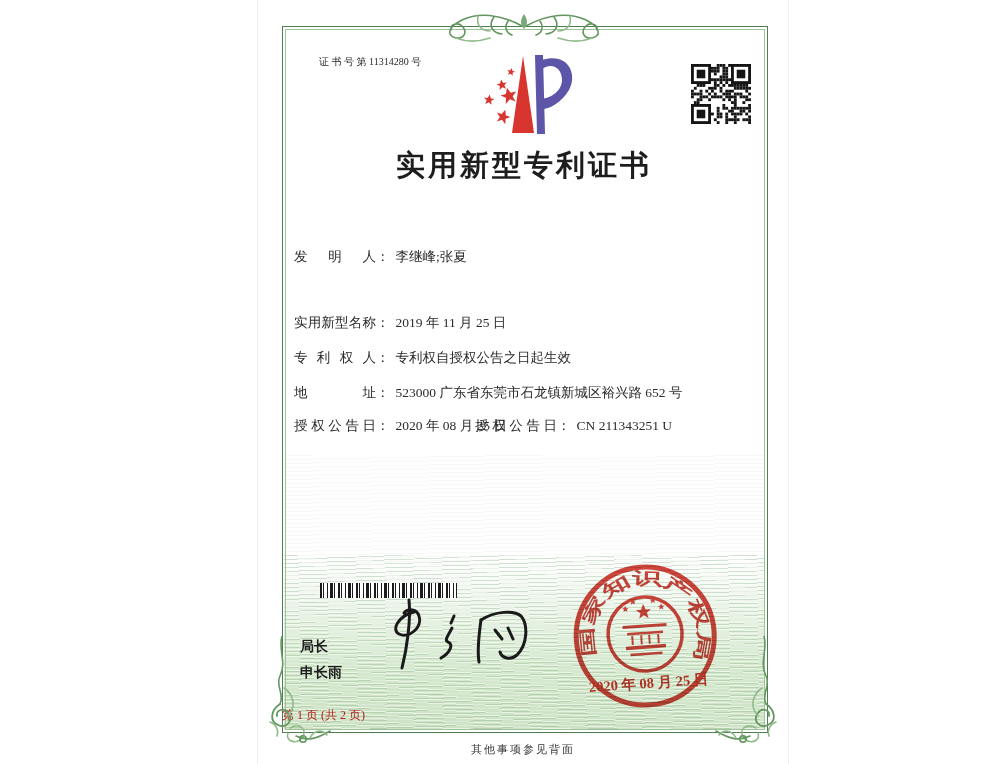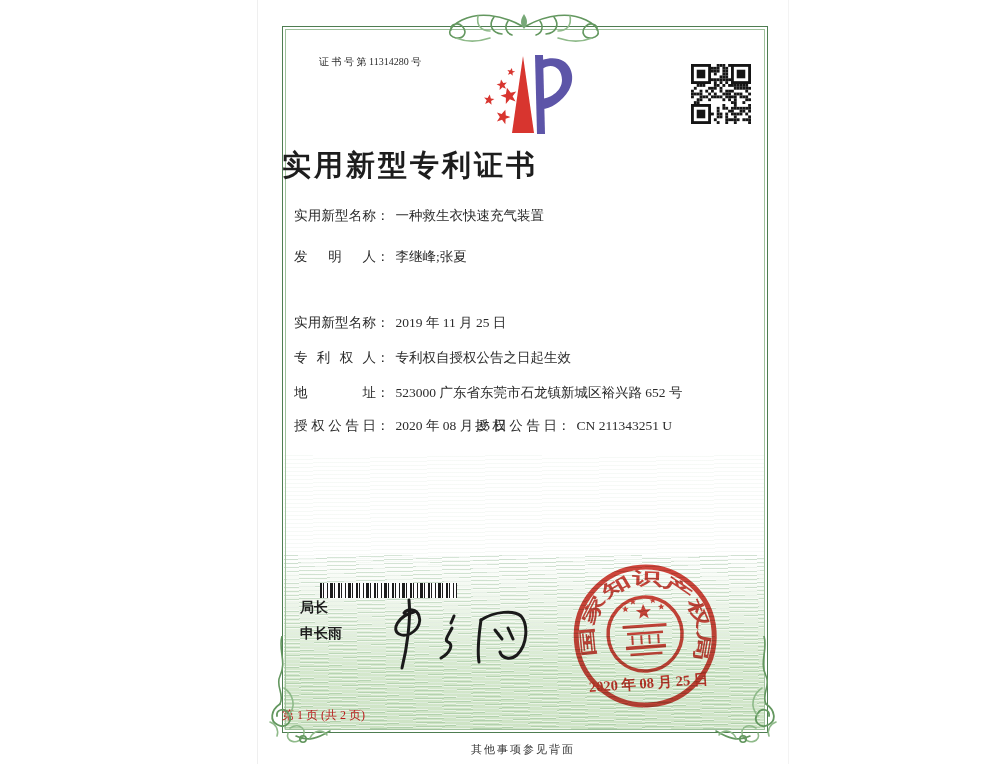--- a/index.html
+++ b/index.html
@@ -19,33 +19,33 @@
     background:
       repeating-linear-gradient(2deg, rgba(255,255,255,.55) 0 1px, rgba(0,0,0,0) 1px 3.5px),
       repeating-linear-gradient(178deg, rgba(106,160,110,.28) 0 1px, rgba(0,0,0,0) 1px 4px),
       linear-gradient(180deg, rgba(213,232,205,0) 0%, rgba(213,232,205,.45) 30%, rgba(205,228,196,.85) 65%, #cde3c4 100%);
   }
   .faint-lines{position:absolute;left:26px;top:455px;width:480px;height:110px;z-index:0;
     background:repeating-linear-gradient(179deg, rgba(130,175,135,.07) 0 1px, rgba(0,0,0,0) 1px 4px);}
   .cert-no{position:absolute;left:37px;top:55px;font-size:10px;z-index:2;margin-left:24px;}
   .logo{position:absolute;left:214px;top:52px;width:106px;height:90px;z-index:2;}
   .qr{position:absolute;left:433px;top:64px;width:60px;height:60px;z-index:2;}
-  .title{position:absolute;left:24px;top:146px;width:484px;text-align:left;
+  .title{position:absolute;left:24px;top:146px;width:484px;text-align:center;
          font-size:29px;font-weight:600;letter-spacing:3px;color:#1d1d1d;z-index:2;}
   .row{position:absolute;left:36px;height:20px;font-size:13.5px;white-space:nowrap;z-index:2;}
   .lbl{display:inline-block;width:82px;text-align:justify;text-align-last:justify;vertical-align:top;}
   .colon{display:inline-block;}
   .val{margin-left:6px;}
   .pair2{position:absolute;left:181px;top:0;}
   .paras{position:absolute;left:31px;top:443px;width:454px;font-size:13px;line-height:17.5px;
          text-align:justify;color:#303030;z-index:2;}
   .paras p{margin:0;text-indent:2em;}
   .barcode{position:absolute;left:62px;top:583px;width:137px;height:15px;z-index:2;
     background:repeating-linear-gradient(90deg,#1c1c1c 0 2px,#fff 2px 3px,#1c1c1c 3px 4px,#fff 4px 7px,#1c1c1c 7px 8px,#fff 8px 10px,#1c1c1c 10px 13px,#fff 13px 14px,#1c1c1c 14px 15px,#fff 15px 18px);}
-  .director{position:absolute;left:42px;top:594px;z-index:2;
+  .director{position:absolute;left:42px;top:633px;z-index:2;
     font-family:"Liberation Sans","DejaVu Sans",sans-serif;font-size:14px;font-weight:600;
     line-height:26px;color:#1e1e1e;}
   .sig{position:absolute;left:120px;top:596px;width:170px;height:84px;z-index:2;}
   .seal{position:absolute;left:308px;top:562px;width:160px;height:170px;z-index:3;
         transform:rotate(-4deg);mix-blend-mode:multiply;}
   .seal-date{position:absolute;left:12px;top:112px;width:136px;text-align:center;
         font-size:14.5px;font-weight:600;color:#cf372e;white-space:nowrap;}
   .page-indicator{position:absolute;left:24px;top:707px;width:584px;text-align:left;
         font-size:12px;z-index:2;color:#b91c1c;}
   .back-note{position:absolute;left:0;top:742px;width:530px;text-align:center;
@@ -278,23 +278,20 @@
       <rect x="39.33333333333333" y="0" width="19.666666666666664" height="19.666666666666664" fill="#151515"></rect>
       <rect x="42.14285714285714" y="2.8095238095238093" width="14.047619047619047" height="14.047619047619047" fill="#ffffff"></rect>
       <rect x="44.95238095238095" y="5.619047619047619" width="8.428571428571427" height="8.428571428571427" fill="#151515"></rect>
       <rect x="0" y="39.33333333333333" width="19.666666666666664" height="19.666666666666664" fill="#151515"></rect>
       <rect x="2.8095238095238093" y="42.14285714285714" width="14.047619047619047" height="14.047619047619047" fill="#ffffff"></rect>
       <rect x="5.619047619047619" y="44.95238095238095" width="8.428571428571427" height="8.428571428571427" fill="#151515"></rect>
     </svg>
 
   <div class="title">实用新型专利证书</div>
 
-  <div class="row" style="top:207px">
-    <span class="lbl">实用新型名称</span><span class="colon">：</span><span class="val">一种救生衣快速充气装置</span>
-  </div>
   <div class="row" style="top:248px">
     <span class="lbl">发明人</span><span class="colon">：</span><span class="val">李继峰;张夏</span>
   </div>
   <div class="row" style="top:314px">
     <span class="lbl">实用新型名称</span><span class="colon">：</span><span class="val">2019 年 11 月 25 日</span>
   </div>
   <div class="row" style="top:349px">
     <span class="lbl">专利权人</span><span class="colon">：</span><span class="val">专利权自授权公告之日起生效</span>
   </div>
   <div class="row" style="top:384px">

